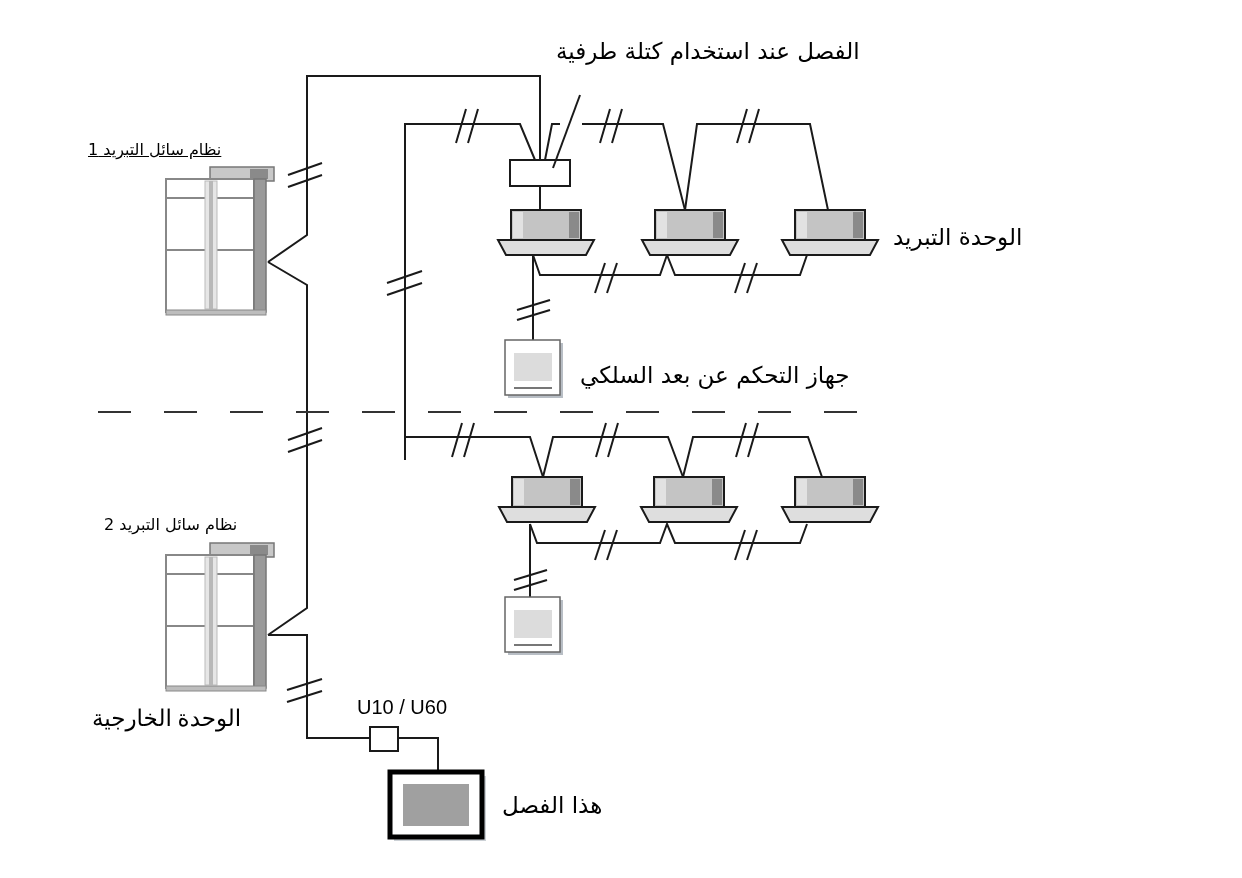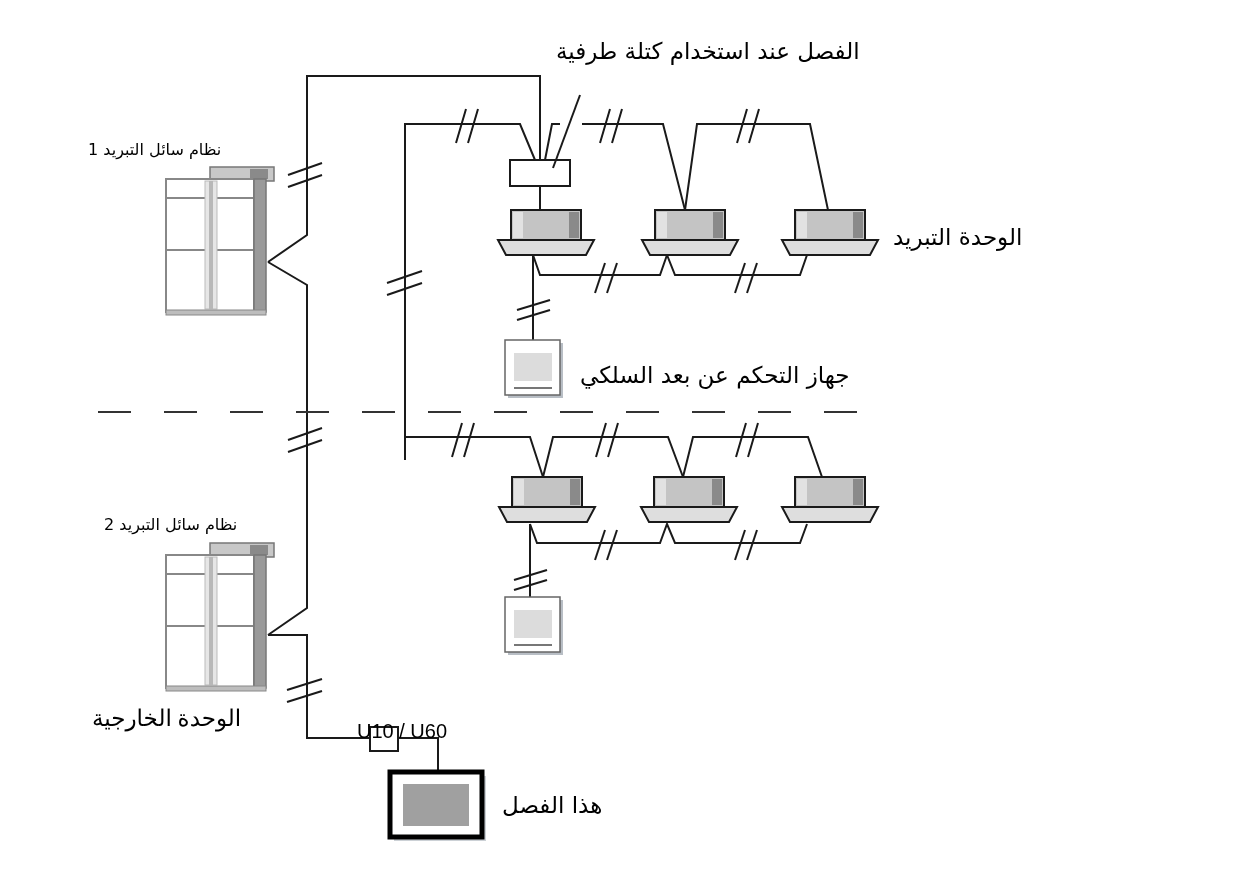--- a/index.html
+++ b/index.html
@@ -142,19 +142,19 @@
     </g>
 
   <g>
     <rect x="394" y="776" width="92" height="65" fill="#9aa3ad" opacity="0.5"></rect>
     <rect x="390" y="772" width="92" height="65" fill="#ffffff" stroke="#000" stroke-width="5"></rect>
     <rect x="403" y="784" width="66" height="42" fill="#a0a0a0"></rect>
   </g>
 </svg>
 
 <div class="lbl lbl-lg" style="left:556px; top:38px;">الفصل عند استخدام كتلة طرفية</div>
-<div class="lbl lbl-sm" style="left:88px; top:140px;">نظام سائل التبريد 1</div>
+<div class="lbl lbl-sm" style="left:88px; top:140px;text-decoration:underline;">نظام سائل التبريد 1</div>
 <div class="lbl lbl-lg" style="left:893px; top:224px;">الوحدة التبريد</div>
 <div class="lbl lbl-lg" style="left:580px; top:362px;">جهاز التحكم عن بعد السلكي</div>
 <div class="lbl lbl-sm" style="left:88px; top:515px;margin-left:16px;">نظام سائل التبريد 2</div>
 <div class="lbl lbl-lg" style="left:92px; top:705px;font-family:Liberation Serif, serif;">الوحدة الخارجية</div>
-<div class="lbl lbl-ltr" style="left:357px; top:720px;">U10 / U60</div>
+<div class="lbl lbl-ltr" style="left:357px; top:696px;">U10 / U60</div>
 <div class="lbl lbl-lg" style="left:502px; top:792px;">هذا الفصل</div>
 
 </body></html>

